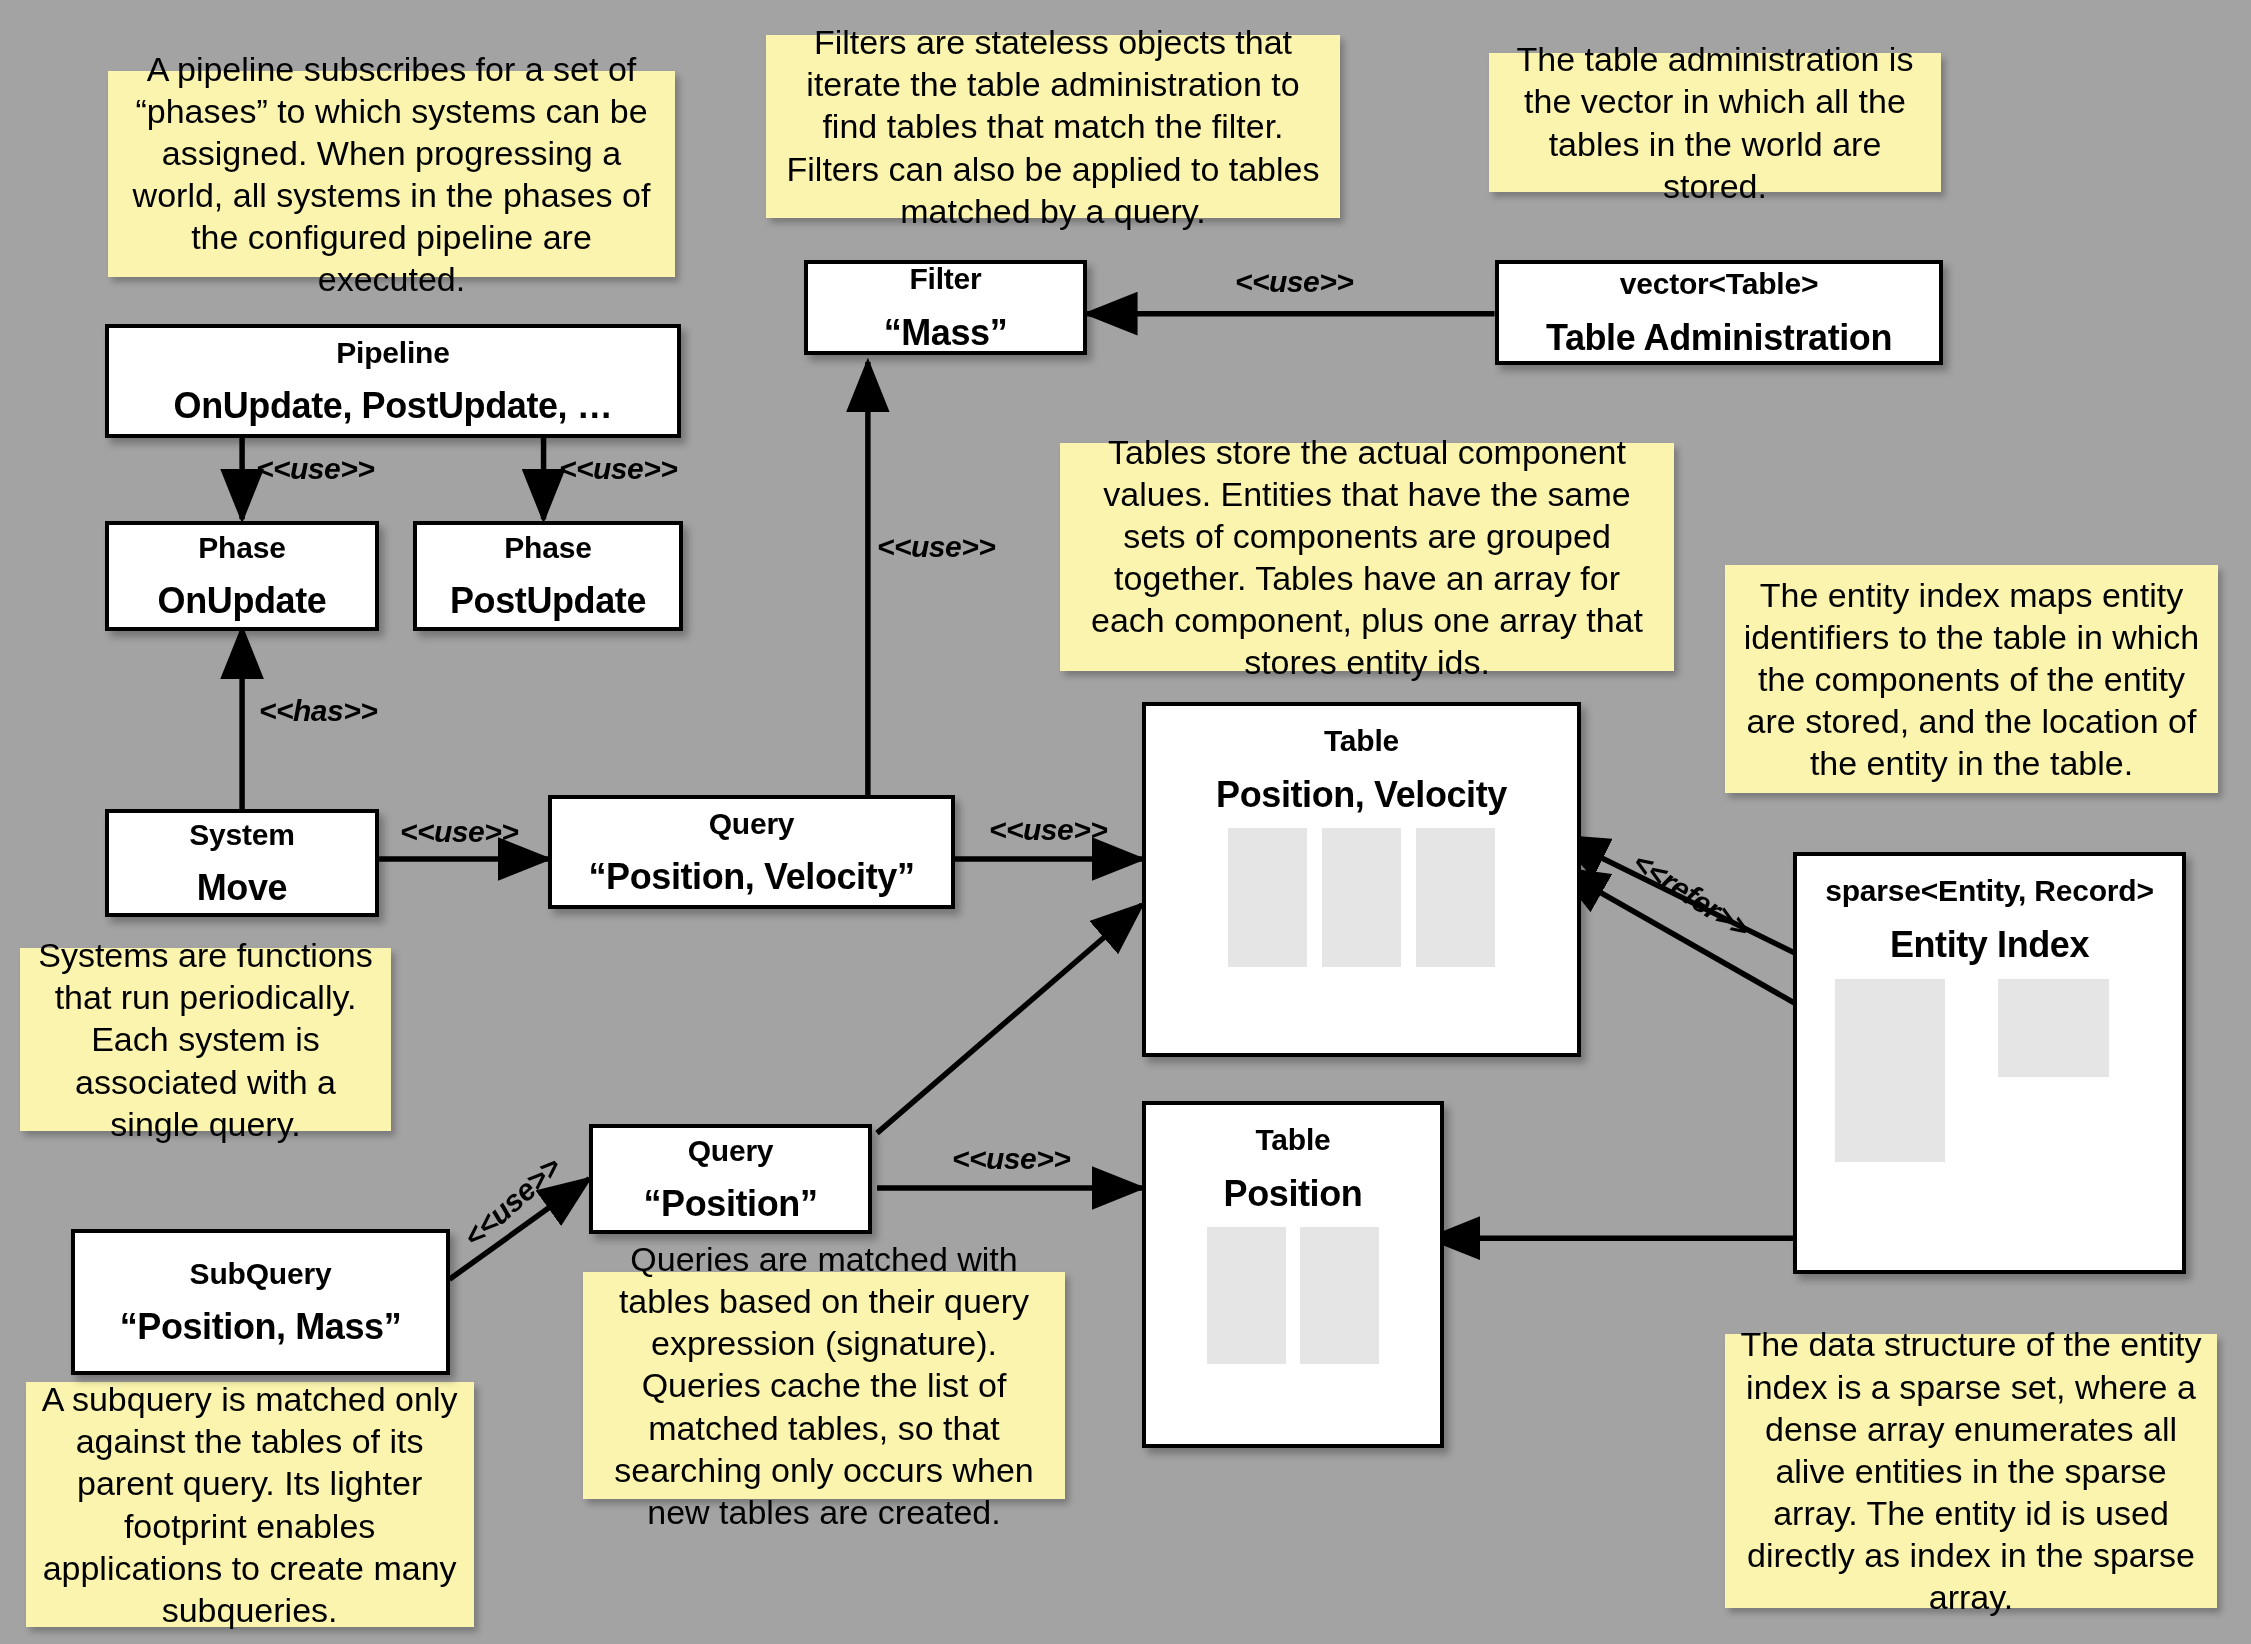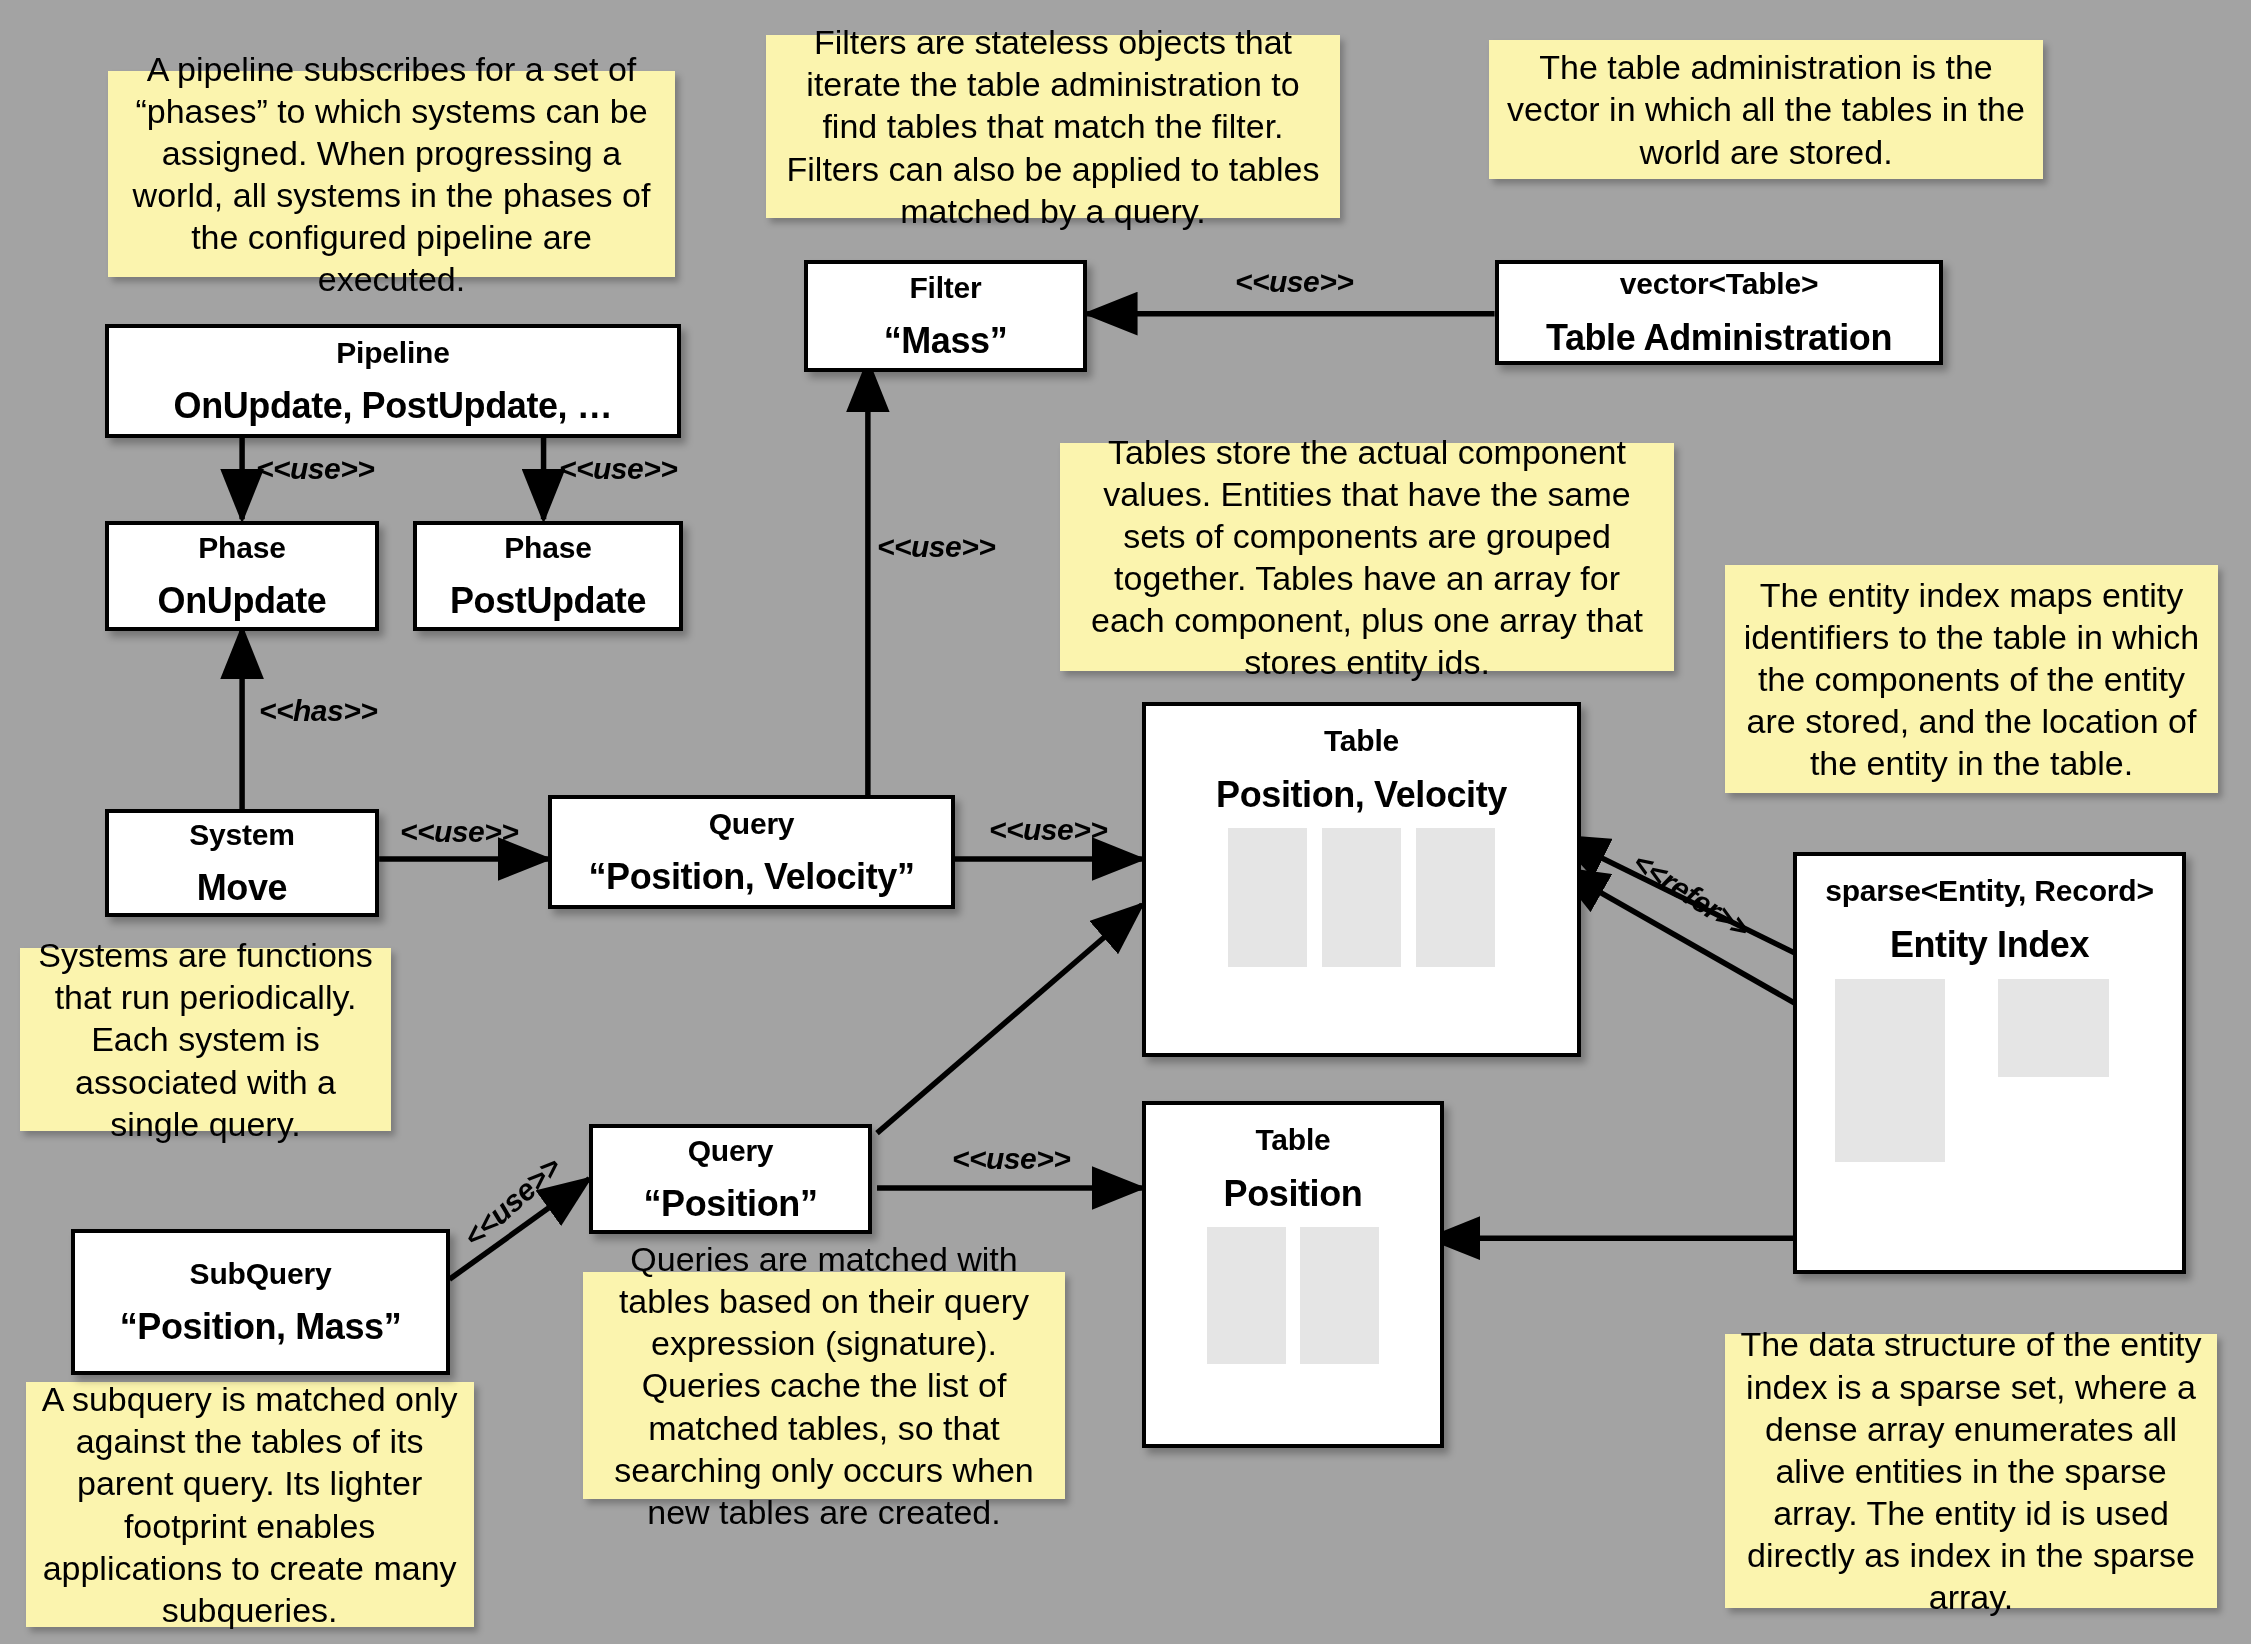--- a/index.html
+++ b/index.html
@@ -159,21 +159,21 @@
       <path d="M2180,1078 L2115,1078"></path>
 
       <path d="M2175,1105 L2118,1262"></path>
     </g>
   </svg>
 
   <div class="note" style="left:108px;top:71px;width:567px;height:206px;">A pipeline subscribes for a set of “phases” to which systems can be assigned. When progressing a world, all systems in the phases of the configured pipeline are executed.</div>
 
   <div class="note" style="left:766px;top:35px;width:574px;height:183px;">Filters are stateless objects that iterate the table administration to find tables that match the filter. Filters can also be applied to tables matched by a query.</div>
 
-  <div class="note" style="left:1489px;top:40px;width:554px;height:139px;">The table administration is the vector in which all the tables in the world are stored.</div>
+  <div class="note" style="left:1489px;top:53px;width:452px;height:139px;">The table administration is the vector in which all the tables in the world are stored.</div>
 
   <div class="note" style="left:1060px;top:443px;width:614px;height:228px;">Tables store the actual component values. Entities that have the same sets of components are grouped together. Tables have an array for each component, plus one array that stores entity ids.</div>
 
   <div class="note" style="left:1725px;top:565px;width:493px;height:228px;">The entity index maps entity identifiers to the table in which the components of the entity are stored, and the location of the entity in the table.</div>
 
   <div class="note" style="left:20px;top:948px;width:371px;height:183px;">Systems are functions that run periodically. Each system is associated with a single query.</div>
 
   <div class="note" style="left:583px;top:1272px;width:482px;height:227px;">Queries are matched with tables based on their query expression (signature). Queries cache the list of matched tables, so that searching only occurs when new tables are created.</div>
 
   <div class="note" style="left:25.6px;top:1382px;width:448px;height:245px;">A subquery is matched only against the tables of its parent query. Its lighter footprint enables applications to create many subqueries.</div>
@@ -208,21 +208,21 @@
   <div class="box" style="left:589px;top:1124px;width:283px;height:110px;">
     <span class="stereo">Query</span>
     <span class="name">“Position”</span>
   </div>
 
   <div class="box" style="left:71px;top:1229px;width:379px;height:146px;">
     <span class="stereo">SubQuery</span>
     <span class="name">“Position, Mass”</span>
   </div>
 
-  <div class="box" style="left:804px;top:260px;width:283px;height:112px;">
+  <div class="box" style="left:804px;top:260px;width:283px;height:95px;">
     <span class="stereo">Filter</span>
     <span class="name">“Mass”</span>
   </div>
 
   <div class="box" style="left:1495px;top:260px;width:448px;height:105px;">
     <span class="stereo">vector&lt;Table&gt;</span>
     <span class="name">Table Administration</span>
   </div>
 
   <div class="box table-box table-pv" style="left:1142px;top:702px;width:439px;height:355px;">

